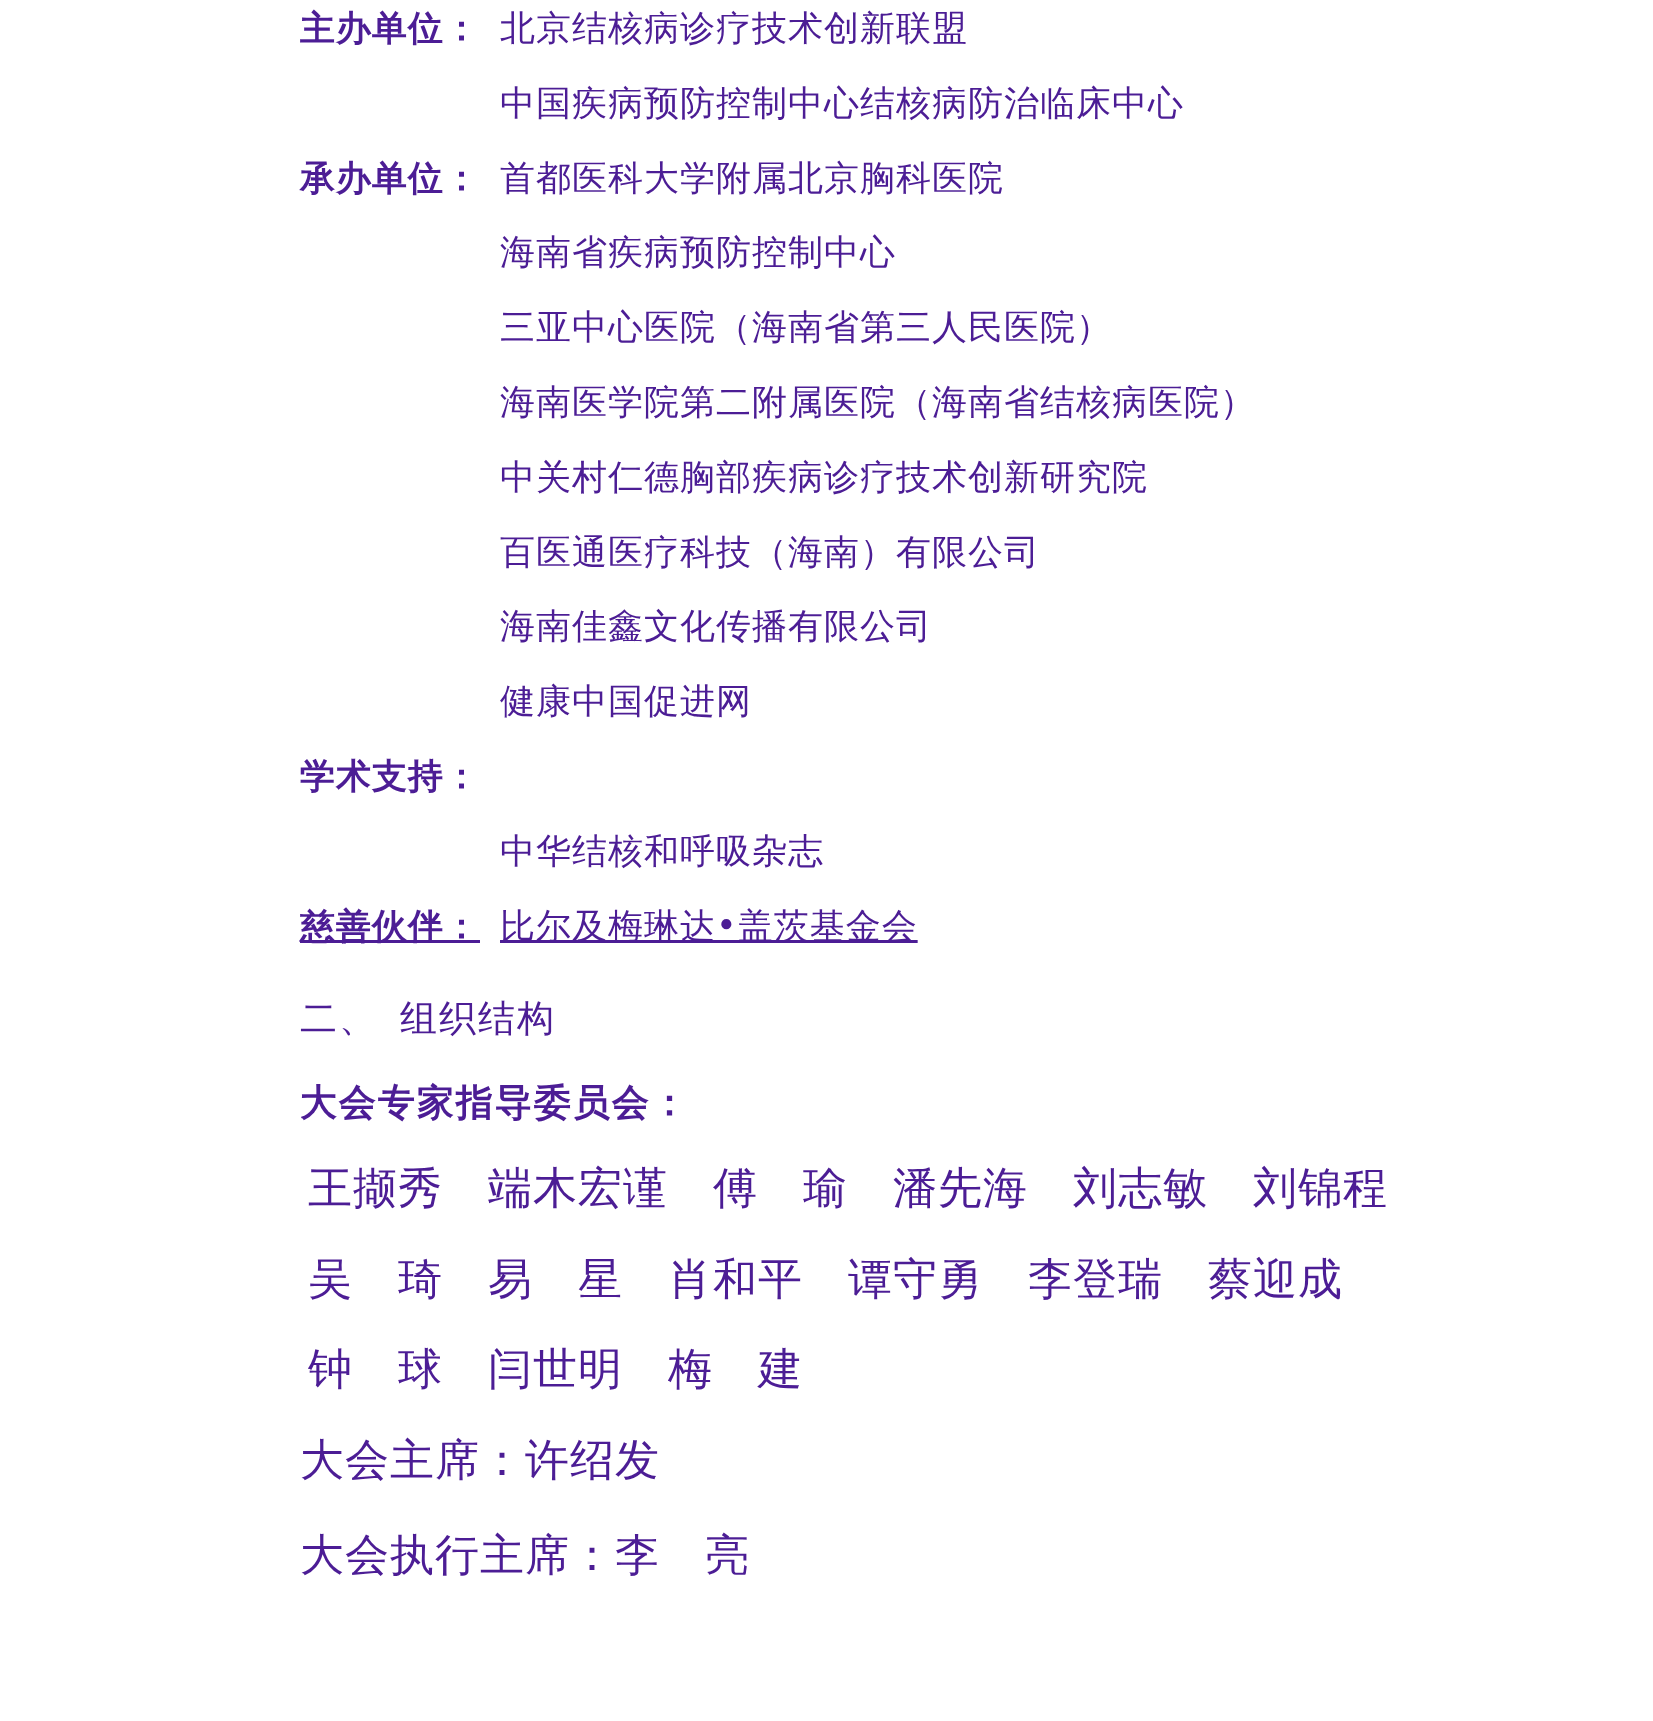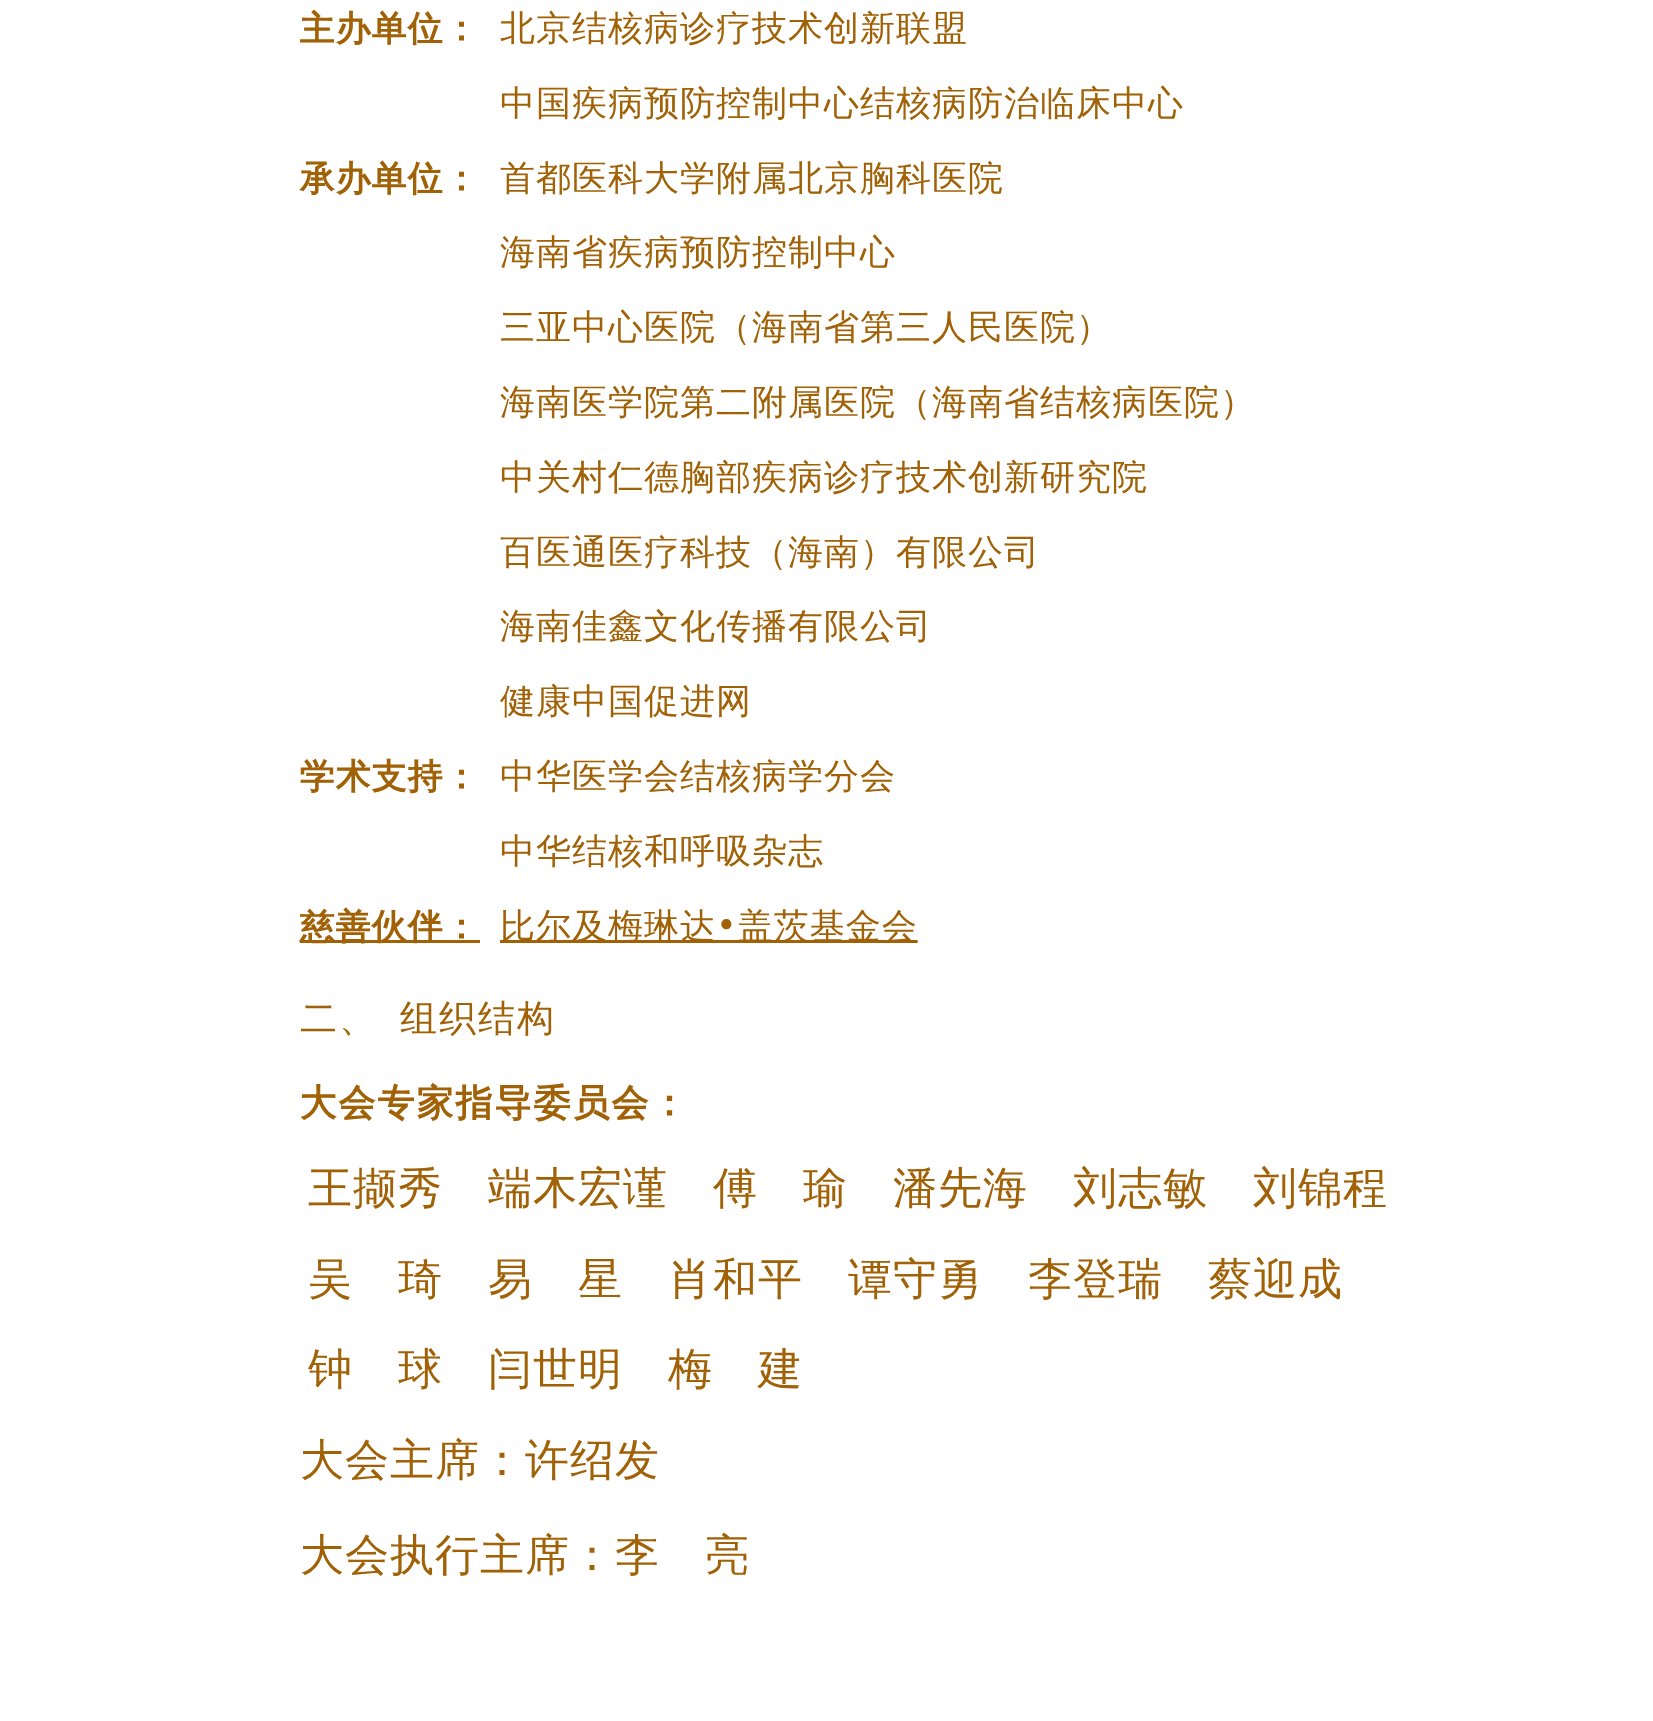--- a/index.html
+++ b/index.html
@@ -7,21 +7,21 @@
     margin: 0;
     padding: 0;
     background: #ffffff;
   }
   .page {
     position: relative;
     width: 1653px;
     height: 1721px;
     background: #ffffff;
     font-family: "DejaVu Serif", "Liberation Serif", serif;
-    color: #a16207;
+    color: #4c1d95;
     box-sizing: border-box;
     padding: 0;
     overflow: hidden;
   }
   .body-wrap {
     padding: 6px 120px 0 300px;
   }
   
   .row {
     display: flex;
@@ -100,21 +100,20 @@
     <div class="cont">海南省疾病预防控制中心</div>
     <div class="cont">三亚中心医院（海南省第三人民医院）</div>
     <div class="cont">海南医学院第二附属医院（海南省结核病医院）</div>
     <div class="cont">中关村仁德胸部疾病诊疗技术创新研究院</div>
     <div class="cont">百医通医疗科技（海南）有限公司</div>
     <div class="cont">海南佳鑫文化传播有限公司</div>
     <div class="cont">健康中国促进网</div>
 
     <div class="row">
       <div class="label">学术支持：</div>
-      <div class="value">中华医学会结核病学分会</div>
     </div>
     <div class="cont">中华结核和呼吸杂志</div>
 
     <div class="row tight">
       <div class="label">慈善伙伴：</div>
       <div class="value">比尔及梅琳达•盖茨基金会</div>
     </div>
 
     <div class="section-title">
       <span class="num">二、</span><span>组织结构</span>

